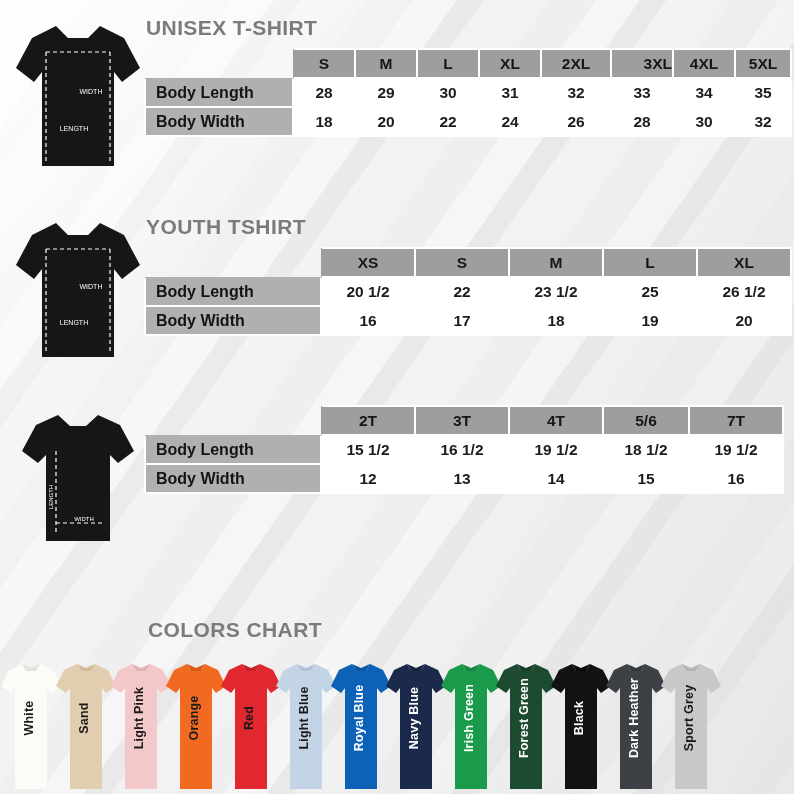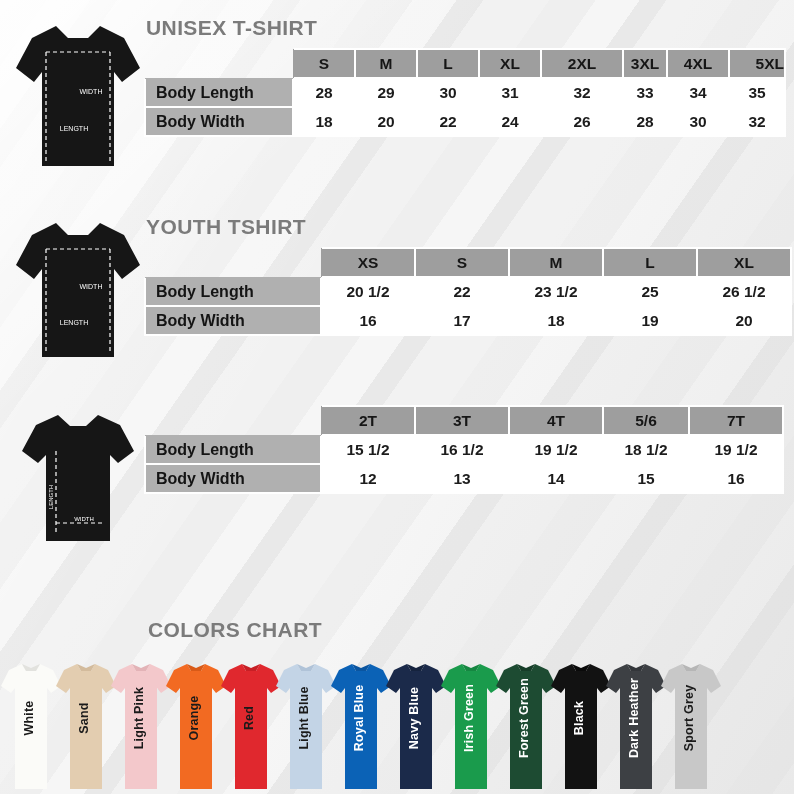--- a/index.html
+++ b/index.html
@@ -100,24 +100,24 @@
     <div>
       <div class="title">UNISEX T-SHIRT</div>
       <table>
         <tbody>
             <tr>
           <td class="blank" style="width:148px;"></td>
           <th class="size-head" style="width:62px;">S</th>
           <th class="size-head" style="width:62px;">M</th>
           <th class="size-head" style="width:62px;">L</th>
           <th class="size-head" style="width:62px;">XL</th>
-          <th class="size-head" style="width:82px;">2XL</th>
-          <th class="size-head" style="width:44px;">3XL</th>
+          <th class="size-head" style="width:70px;">2XL</th>
+          <th class="size-head" style="width:62px;text-align:right;">3XL</th>
           <th class="size-head" style="width:62px;">4XL</th>
-          <th class="size-head" style="width:56px;text-align:right;">5XL</th>
+          <th class="size-head" style="width:56px;">5XL</th>
         </tr>
         <tr>
           <td class="rowlabel">Body Length</td>
           <td class="val">28</td>
           <td class="val">29</td>
           <td class="val">30</td>
           <td class="val">31</td>
           <td class="val">32</td>
           <td class="val">33</td>
           <td class="val">34</td>

